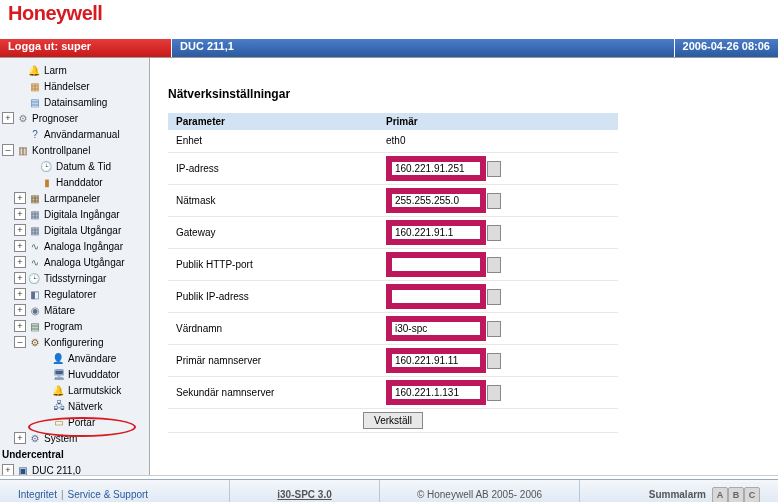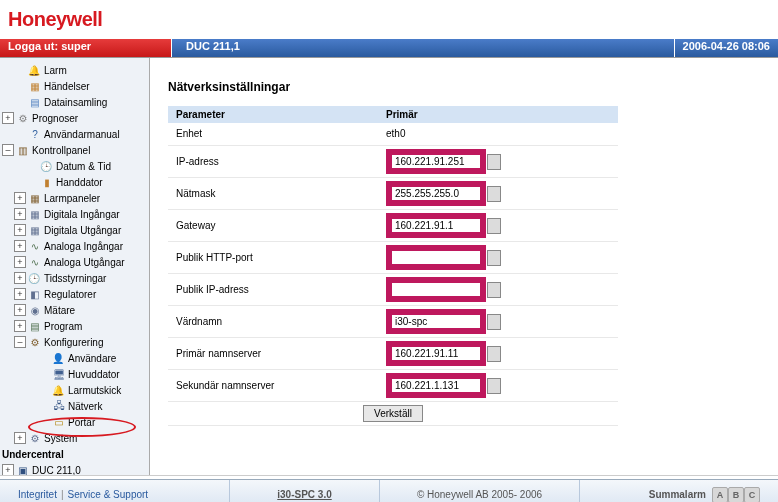--- a/index.html
+++ b/index.html
@@ -1,42 +1,42 @@
 <!DOCTYPE html>
 <html><head>
 <meta charset="utf-8">
 <style>
   * { box-sizing: border-box; margin: 0; padding: 0; }
   body { font-family: Verdana, Arial, sans-serif; font-size: 11px; background: #fff; width: 778px; height: 502px; overflow: hidden; position: relative; }
   
-  .topbar { height: 39px; display: flex; align-items: center; padding: 14px 8px; }
+  .topbar { height: 39px; display: flex; align-items: flex-end; padding: 14px 8px; }
   .logo { font-family: Arial, sans-serif; font-size: 20px; font-weight: bold; color: #d71920; letter-spacing: -0.5px; }
   
   .redbar { height: 18px; background: linear-gradient(to bottom, #e63b3b, #c71818); display: flex; color: #fff; font-size: 11px; font-weight: bold; }
   .redbar .left { width: 172px; padding: 1px 8px; border-right: 1px solid #fff; }
-  .redbar .mid { flex: 1; background: linear-gradient(to bottom, #4a7cc9, #2a5a9e); padding: 1px 14px; border-right: 1px solid #fff; }
+  .redbar .mid { flex: 1; background: linear-gradient(to bottom, #4a7cc9, #2a5a9e); padding: 1px 8px; border-right: 1px solid #fff; }
   .redbar .right { background: linear-gradient(to bottom, #4a7cc9, #2a5a9e); padding: 1px 8px; }
   
   .main { display: flex; height: 418px; border-top: 1px solid #999; }
   
   .sidebar { width: 150px; background: #eef2f7; border-right: 1px solid #aaa; overflow: auto; position: relative; }
   .tree { padding: 4px 2px; }
   .tree-item { display: flex; align-items: center; height: 16px; font-size: 10px; white-space: nowrap; }
   .tree-item .tw { width: 12px; height: 12px; display: inline-flex; align-items: center; justify-content: center; font-size: 9px; color: #333; border: 1px solid #888; background: #fff; margin-right: 2px; flex-shrink: 0; cursor: pointer; line-height: 1; }
   .tree-item .tw.empty { border: none; background: transparent; }
   .tree-item .icon { width: 14px; height: 12px; margin-right: 2px; flex-shrink: 0; display: inline-flex; align-items: center; justify-content: center; font-size: 10px; }
   .tree-item .label { cursor: pointer; }
   .ind1 { padding-left: 12px; }
   .ind2 { padding-left: 24px; }
   .ind3 { padding-left: 36px; }
   .bold { font-weight: bold; }
   
   .oval { position: absolute; border: 2px solid #d71920; border-radius: 50%; pointer-events: none; }
   
-  .content { flex: 1; padding: 22px 18px; overflow: auto; }
+  .content { flex: 1; padding: 29px 18px; overflow: auto; }
   .content h2 { font-size: 12px; font-weight: bold; margin-bottom: 12px; }
   
   table.params { width: 450px; border-collapse: collapse; }
   table.params th { background: #d4e3f4; text-align: left; font-size: 10px; font-weight: bold; padding: 3px 8px; }
   table.params td { padding: 3px 8px; font-size: 10px; border-bottom: 1px solid #e8e8e8; height: 22px; }
   table.params td:first-child { width: 210px; }
   table.params input[type=text] { width: 100px; font-size: 10px; border: 6px solid #be185d; padding: 1px 3px; background: #fff; }
   .picker { display: inline-block; width: 14px; height: 16px; background: #dcdcdc; border: 1px solid #888; vertical-align: middle; margin-left: 1px; cursor: pointer; }
   .submit-row td { text-align: center; padding-top: 6px; border-bottom: none; }
   button.verkstall { font-size: 10px; padding: 2px 10px; background: #e8e8e8; border: 1px solid #888; cursor: pointer; }

